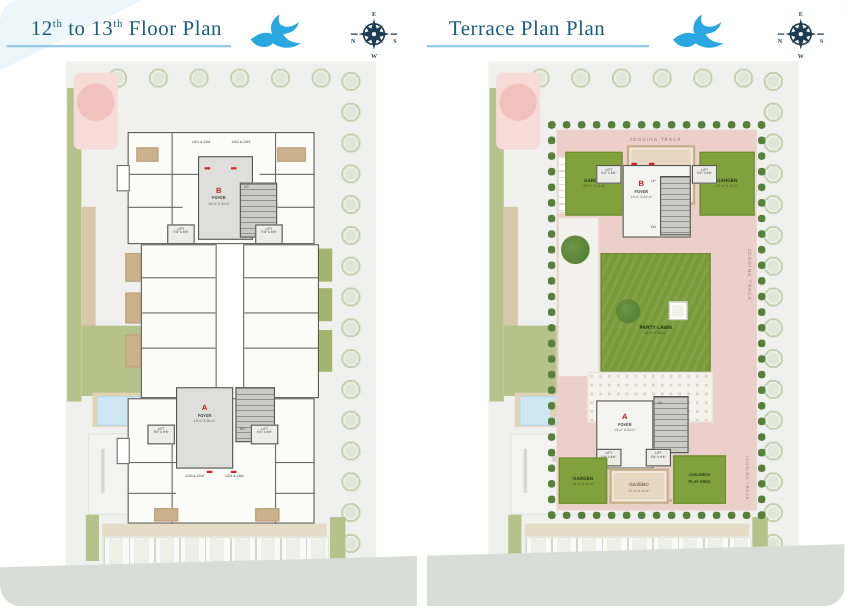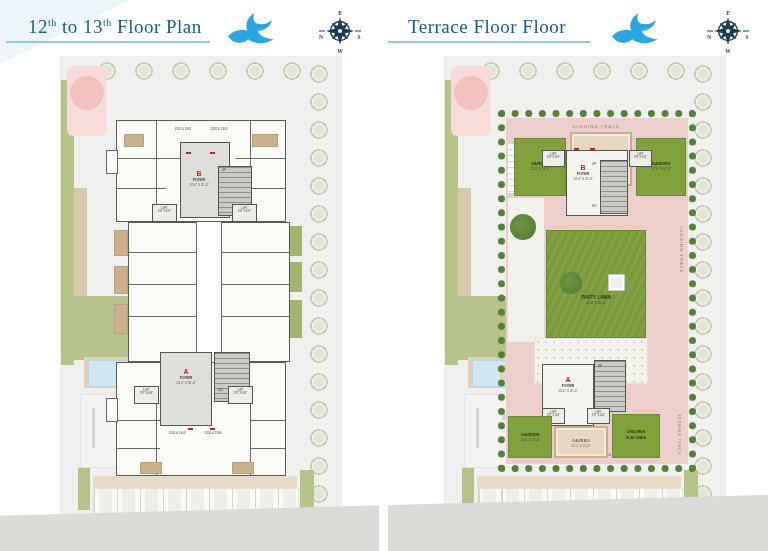--- a/index.html
+++ b/index.html
@@ -1,17 +1,17 @@
 <!DOCTYPE html>
 <html><head>
 <meta charset="utf-8">
 <style>
   html,body{margin:0;padding:0;background:#ffffff;-webkit-text-size-adjust:none;}
   .page{position:relative;width:768px;height:551px;background:#ffffff;overflow:hidden;
-        font-family:"Liberation Sans",sans-serif;}
+        font-family:"Liberation Sans",sans-serif;border-radius:19px;}
   .abs{position:absolute;}
   .panel{position:absolute;top:0;width:384px;height:551px;}
 
   
   .title{position:absolute;font-family:"Liberation Serif",serif;font-size:19px;
          color:#1b5d80;margin:0;font-weight:400;letter-spacing:.5px;white-space:nowrap;}
   .title sup{font-size:10px;}
   .underline{position:absolute;height:2px;background:#8fc9e8;}
   .corner-wash{position:absolute;left:0;top:0;width:130px;height:64px;
                background:#e4f2fa;clip-path:polygon(0 0,100% 0,0 100%);opacity:.7;}
@@ -193,21 +193,21 @@
     <div class="unitnum" style="left:162px;top:432px;width:30px">1203 &amp; 1303</div>
     <div class="unitnum" style="left:198px;top:432px;width:30px">1204 &amp; 1304</div>
     <div class="abs redtick" style="left:188px;top:428px;width:5px;height:2px"></div>
     <div class="abs redtick" style="left:210px;top:428px;width:5px;height:2px"></div>
     <div class="updn" style="left:218px;top:388px">DN</div>
     <div class="abs balcony" style="left:140px;top:462px;width:22px;height:12px"></div>
     <div class="abs balcony" style="left:232px;top:462px;width:22px;height:12px"></div>
   </div>
 
   <div class="panel" style="left:384px">
-    <h1 class="title" style="left:24px;top:16px"><span>Terrace Floor Floor</span></h1>
+    <h1 class="title" style="left:24px;top:16px"><span>Terrace Plan Plan</span></h1>
     <div class="underline" style="left:0px;top:41px;width:206px"></div>
     <svg class="abs" style="left:222px;top:10px" width="54" height="40" viewBox="0 0 64 44">
       <path d="M7,29 C15,22 23,20 30,23 C27,15 30,7 38,2 C36,10 38,14 44,15 C51,16 56,13 59,10 C57,19 49,23 42,23 C45,29 52,33 61,33 C51,40 39,39 31,33 C24,40 13,38 7,29 Z" fill="#2aa7e0"></path>
     </svg>
     <svg class="abs" style="left:322px;top:8px" width="44" height="46" viewBox="0 0 44 46">
       <line x1="1" y1="23" x2="7" y2="23" stroke="#1c3c52" stroke-width="1"></line>
       <line x1="37" y1="23" x2="43" y2="23" stroke="#1c3c52" stroke-width="1"></line>
       <circle cx="22" cy="23" r="9.5" fill="none" stroke="#1c3c52" stroke-width="1.4"></circle>
       <polygon points="22,9 25,20 36,23 25,26 22,37 19,26 8,23 19,20" fill="#1c3c52"></polygon>
       <polygon points="22,11.5 24.6,20.4 33.5,23 24.6,25.6 22,34.5 19.4,25.6 10.5,23 19.4,20.4" fill="#1c3c52" transform="rotate(45 22 23)"></polygon>

